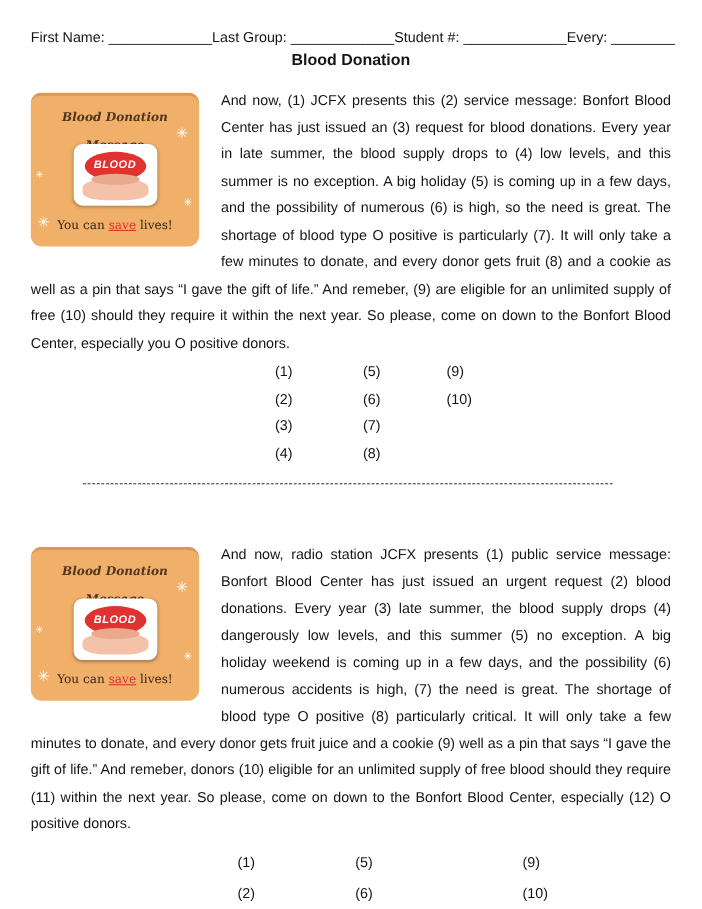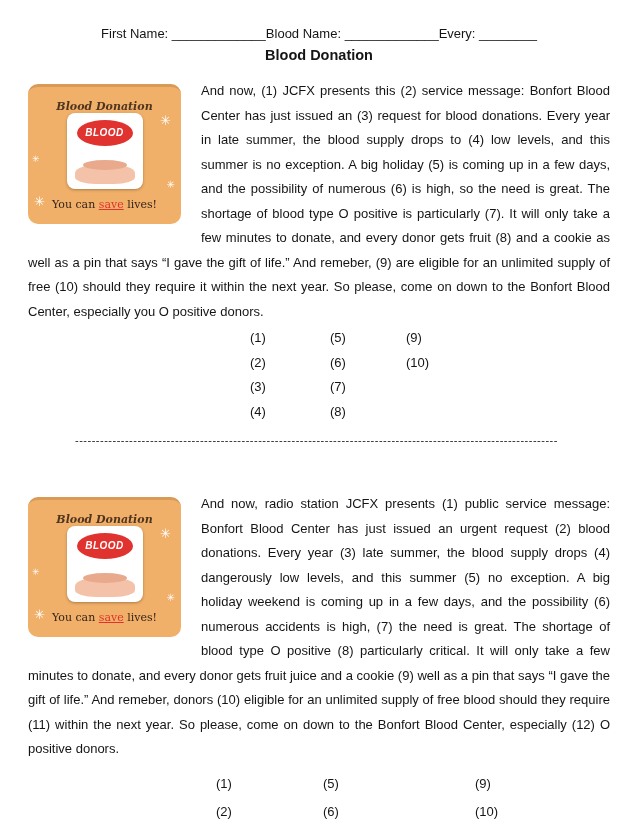--- a/index.html
+++ b/index.html
@@ -1,34 +1,34 @@
 <!DOCTYPE html>
 <html><head>
 <meta charset="utf-8">
 <style>
   * { margin:0; padding:0; box-sizing:border-box; }
   html,body { width:638px; height:826px; background:#ffffff; overflow:hidden; }
   body { font-family:"Liberation Sans", sans-serif; color:#151515; }
   .page { padding:26px 28px 0 28px; }
 
-  .header-line { display:flex; justify-content:center; font-size:13px; margin-bottom:4px; }
+  .header-line { display:flex; justify-content:space-between; font-size:13px; margin-bottom:4px; }
   .field { white-space:nowrap; }
 
   .title { text-align:center; font-size:14.5px; font-weight:bold; margin:6px 0 16px; }
 
   .para-wrap { font-size:13px; line-height:24.5px; text-align:justify; }
 
   
   .promo { float:left; width:153px; height:140px; background:#f1b069; border-radius:10px;
            margin:5px 20px 4px 0; position:relative; overflow:hidden;
            border-top:3px solid #d99a55; }
   .promo-script { font-family:"DejaVu Serif", serif; font-style:italic; font-weight:bold;
                   font-size:11px; color:#4f3420; text-align:center; margin-top:8px; }
-  .promo-card { position:absolute; left:50%; top:26px; transform:translateX(-50%);
-                width:76px; height:76px; background:#ffffff; border-radius:8px;
+  .promo-card { position:absolute; left:50%; top:44px; transform:translateX(-50%);
+                width:76px; height:56px; background:#ffffff; border-radius:8px;
                 box-shadow:0 1px 3px rgba(0,0,0,.3); }
   .blood-drop { position:absolute; left:50%; top:7px; transform:translateX(-50%);
                 width:56px; height:26px; background:#e0322f; border-radius:50%;
                 color:#ffffff; font-weight:bold; font-style:italic; font-size:10px;
                 display:flex; align-items:center; justify-content:center; letter-spacing:.5px; }
   .hands { position:absolute; bottom:5px; left:50%; transform:translateX(-50%);
            width:60px; height:20px; background:#f4c2a8; border-radius:45% 45% 35% 35%; }
   .hands:before { content:""; position:absolute; top:-4px; left:8px; width:44px; height:10px;
                   background:#e8a98c; border-radius:50%; }
   .promo-caption { position:absolute; bottom:7px; width:100%; text-align:center;
@@ -49,21 +49,22 @@
 
   .section-2 { margin-top:46px; }
 </style>
 </head>
 <body>
 
 <div class="page">
 
   <div class="header-line">
     <span class="field"><span>First Name:</span> <span>_____________</span></span>
-    <span class="field"><span>Blood Name:</span> <span>_____________</span></span>
+    <span class="field"><span>Last Group:</span> <span>_____________</span></span>
+    <span class="field"><span>Student #:</span> <span>_____________</span></span>
     <span class="field"><span>Every:</span> <span>________</span></span>
   </div>
 
   <div class="title">Blood Donation</div>
 
   <div class="section-1">
     <div class="para-wrap">
 
       <div class="promo">
         <span class="sparkle sp1">✳</span>

